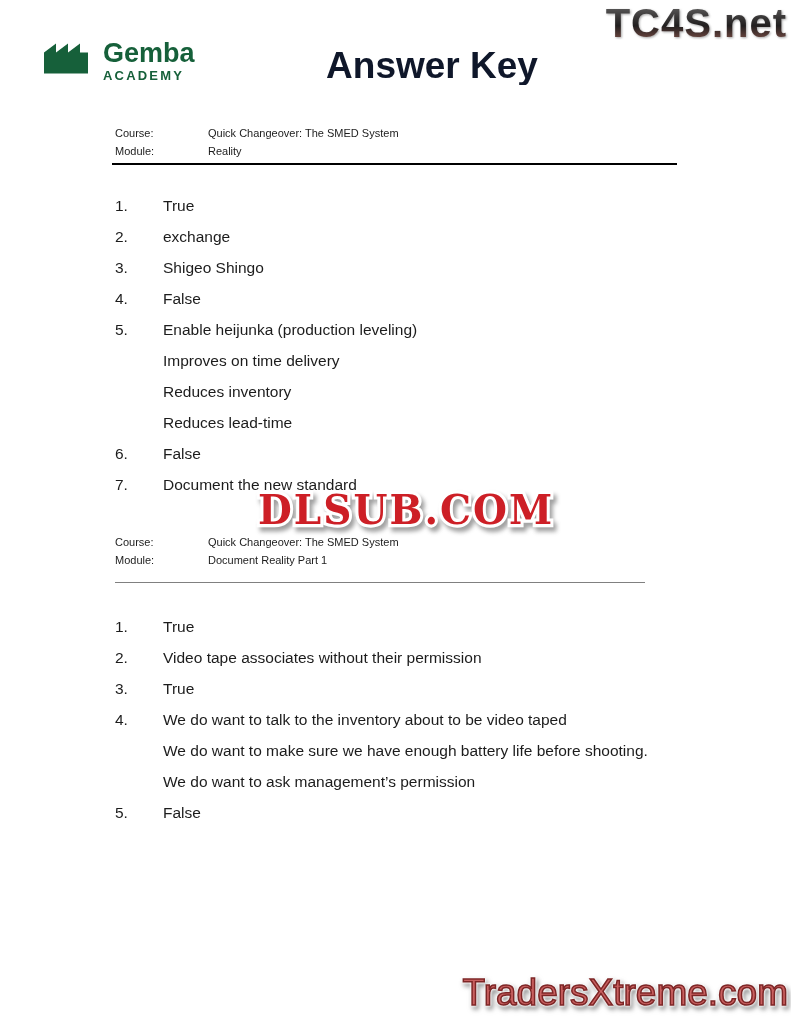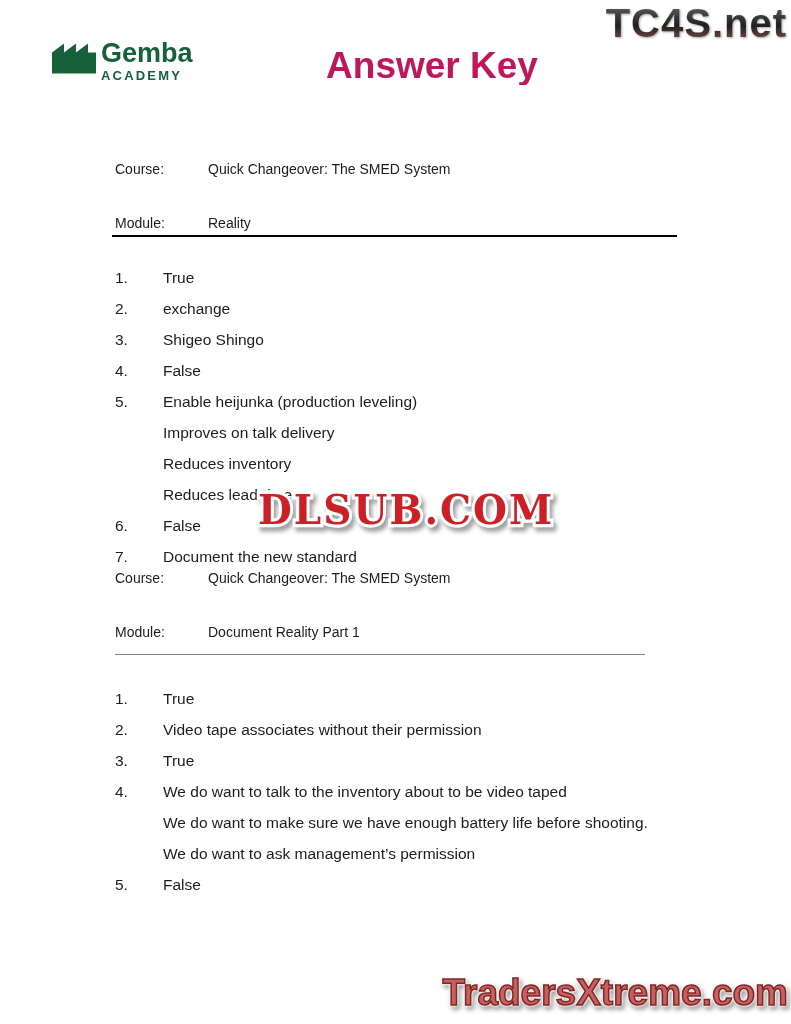--- a/index.html
+++ b/index.html
@@ -10,24 +10,24 @@
     height: 1024px;
     background: #ffffff;
     overflow: hidden;
     font-family: "Liberation Sans", "DejaVu Sans", sans-serif;
     color: #1c1c1c;
   }
 
   
   .gemba-logo {
     position: absolute;
-    left: 52px; top: 40px;
+    left: 44px; top: 40px;
     display: flex;
     align-items: flex-start;
-    gap: 5px;
+    gap: 15px;
   }
   .gemba-logo .factory { width: 44px; height: 34px; }
   .gemba-text { display: flex; flex-direction: column; line-height: 1; }
   .gemba-brand {
     font-size: 27px;
     font-weight: bold;
     color: #16603a;
     letter-spacing: 0px;
   }
   .gemba-sub {
@@ -59,29 +59,29 @@
     left: 0; top: 45px;
     width: 100%; height: 40px;
     overflow: hidden;
     text-align: center;
   }
   .doc-title {
     display: inline-block;
     margin-left: 73px;
     font-size: 37px;
     font-weight: bold;
-    color: #be185d;
+    color: #0f172a;
     letter-spacing: 0px;
   }
 
   
   .section { position: absolute; left: 115px; width: 565px; }
   .section-0 { top: 124px; }
   .section-1 { top: 533px; }
-  .meta-row { display: flex; font-size: 14px; line-height: 18px; margin-top: 36px; }
+  .meta-row { display: flex; font-size: 11px; line-height: 18px; }
   .meta-label { flex: 0 0 93px; }
   .rule-0 { margin-top: 3px; margin-left: -3px; width: 565px; border-bottom: 2px solid #000000; }
   .rule-1 { margin-top: 13px; width: 530px; border-bottom: 1px solid #808080; }
   .answers-0 { margin-top: 31px; }
   .answers-1 { margin-top: 34px; }
   .answer-line { display: flex; font-size: 15.5px; line-height: 19px; margin-bottom: 12px; }
   .answer-line .num { flex: 0 0 48px; }
   .answer-line .txt { flex: 1; }
 
   
@@ -98,21 +98,21 @@
     filter: drop-shadow(3px 4px 2px rgba(150,150,150,0.9));
     transform: scaleY(1.05);
     white-space: nowrap;
   }
 
   
   .traders {
     position: absolute;
     top: 972px; right: 3px;
     font-size: 37px;
-    font-weight: bold;
+    font-weight: normal;
     letter-spacing: 0px;
     color: #c96060;
     -webkit-text-stroke: 1.5px #7d2626;
     filter: drop-shadow(0 0 1px #ffffff) drop-shadow(0 0 1px #ffffff) drop-shadow(2px 3px 2px rgba(130,130,130,0.8));
     white-space: nowrap;
   }
 </style>
 </head>
 <body>
 
@@ -160,21 +160,21 @@
         <div class="answer-line">
           <span class="num">4.</span>
           <span class="txt">False</span>
         </div>
         <div class="answer-line">
           <span class="num">5.</span>
           <span class="txt">Enable heijunka (production leveling)</span>
         </div>
         <div class="answer-line">
           <span class="num"></span>
-          <span class="txt">Improves on talk delivery</span>
+          <span class="txt">Improves on time delivery</span>
         </div>
         <div class="answer-line">
           <span class="num"></span>
           <span class="txt">Reduces inventory</span>
         </div>
         <div class="answer-line">
           <span class="num"></span>
           <span class="txt">Reduces lead-time</span>
         </div>
         <div class="answer-line">

